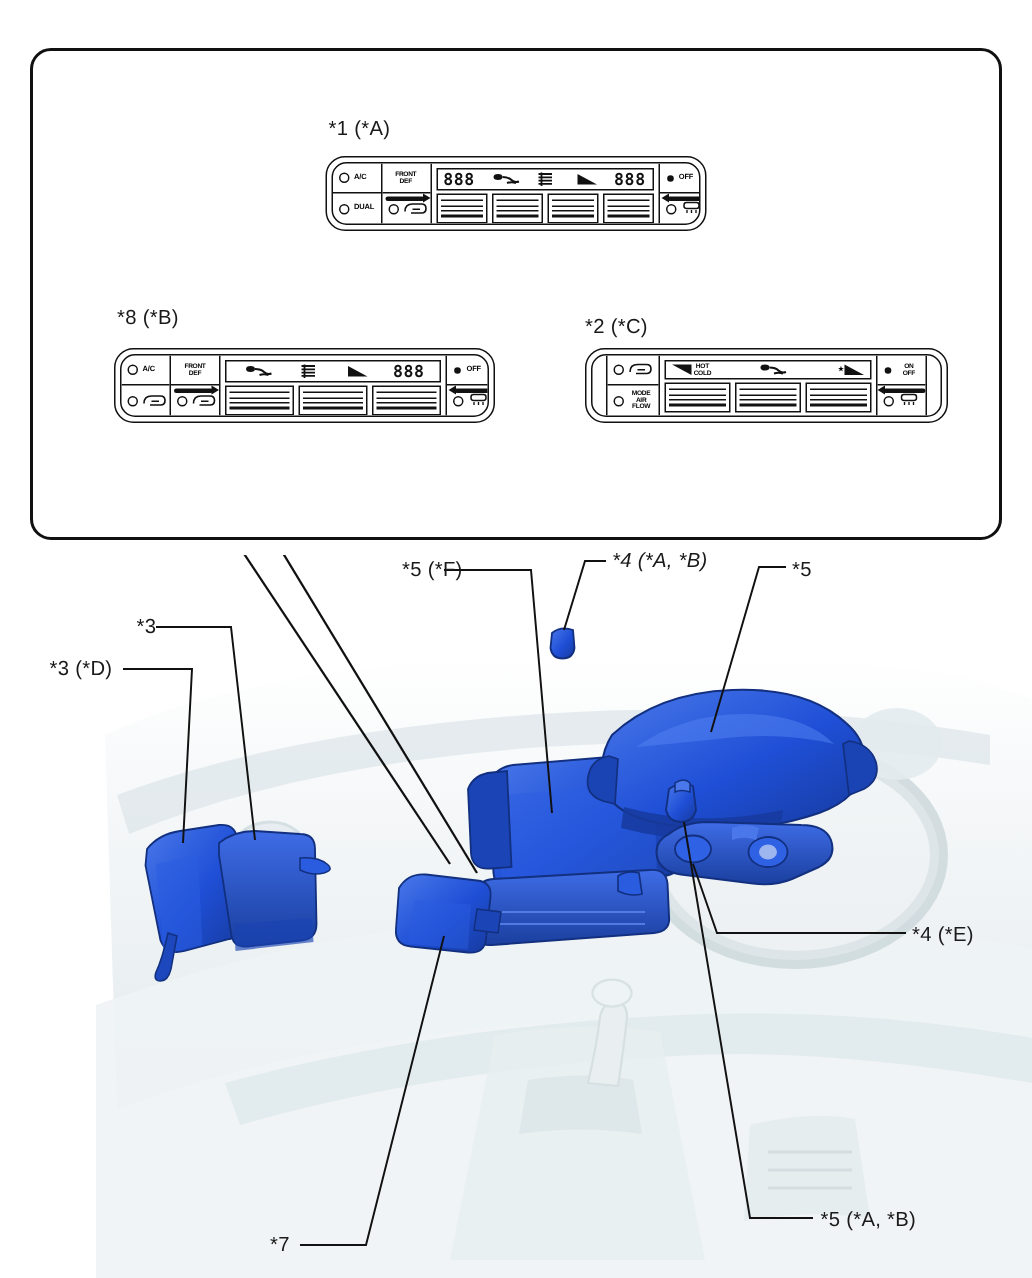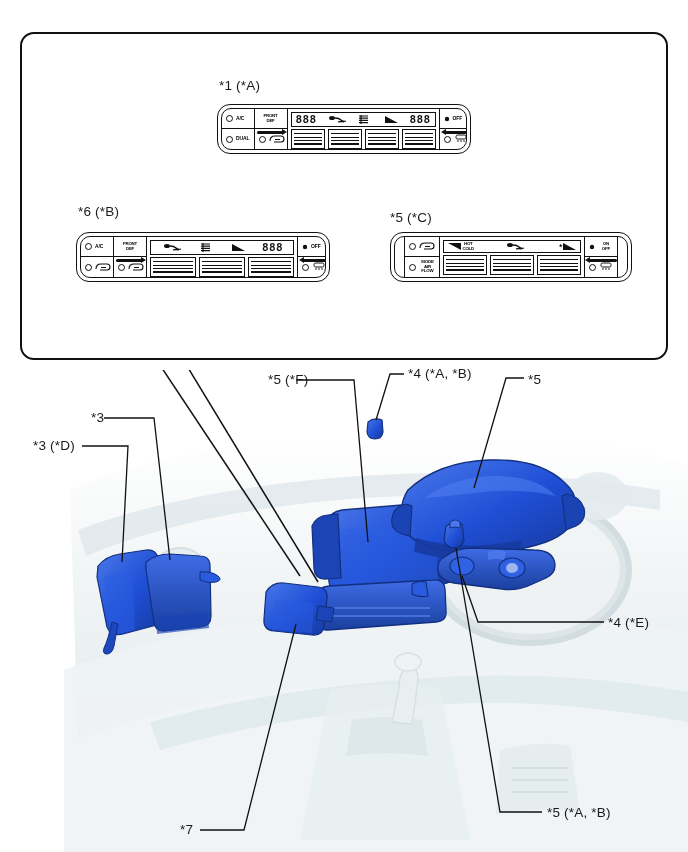--- a/index.html
+++ b/index.html
@@ -59,22 +59,22 @@
   .lead2{stroke:#111;stroke-width:1.5;fill:none;}
 </style>
 </head>
 <body>
 
 <div class="root">
 
   <div class="panel-frame"></div>
 
   <div class="callout" style="left:219px;top:78px;">*1 (*A)</div>
-  <div class="callout" style="left:78px;top:204px;">*6 (*B)</div>
-  <div class="callout" style="left:390px;top:210px;">*5 (*C)</div>
+  <div class="callout" style="left:78px;top:204px;">*8 (*B)</div>
+  <div class="callout" style="left:390px;top:210px;">*2 (*C)</div>
 
   <div class="ctrl" id="panelA" style="left:217px;top:104px;width:254px;height:50px;">
     <div class="inner">
 
       <div class="seg" style="width:32px;">
         <div class="btn-cell brd">
           <span class="knob"></span>
           <span class="tiny">A/C</span>
         </div>
         <div class="btn-cell">
@@ -491,21 +491,21 @@
         <path class="lead" d="M604 252 L478 252 L462 206"></path>
 
         <path class="lead" d="M200 460 L244 460 L296 254"></path>
 
         <path class="lead" d="M542 442 L500 442 L456 178"></path>
       </g>
     </svg>
   </div>
 
   <div class="callout" style="left:268px;top:372px;">*5 (*F)</div>
-  <div class="callout" style="left:408px;top:366px;">*4 (*A, *B)</div>
+  <div class="callout" style="left:408px;top:366px;font-style:italic;">*4 (*A, *B)</div>
   <div class="callout" style="left:528px;top:372px;">*5</div>
   <div class="callout" style="left:91px;top:410px;">*3</div>
   <div class="callout" style="left:33px;top:438px;">*3 (*D)</div>
   <div class="callout" style="left:608px;top:615px;">*4 (*E)</div>
   <div class="callout" style="left:180px;top:822px;">*7</div>
   <div class="callout" style="left:547px;top:805px;">*5 (*A, *B)</div>
 
 </div>
 
 </body></html>

